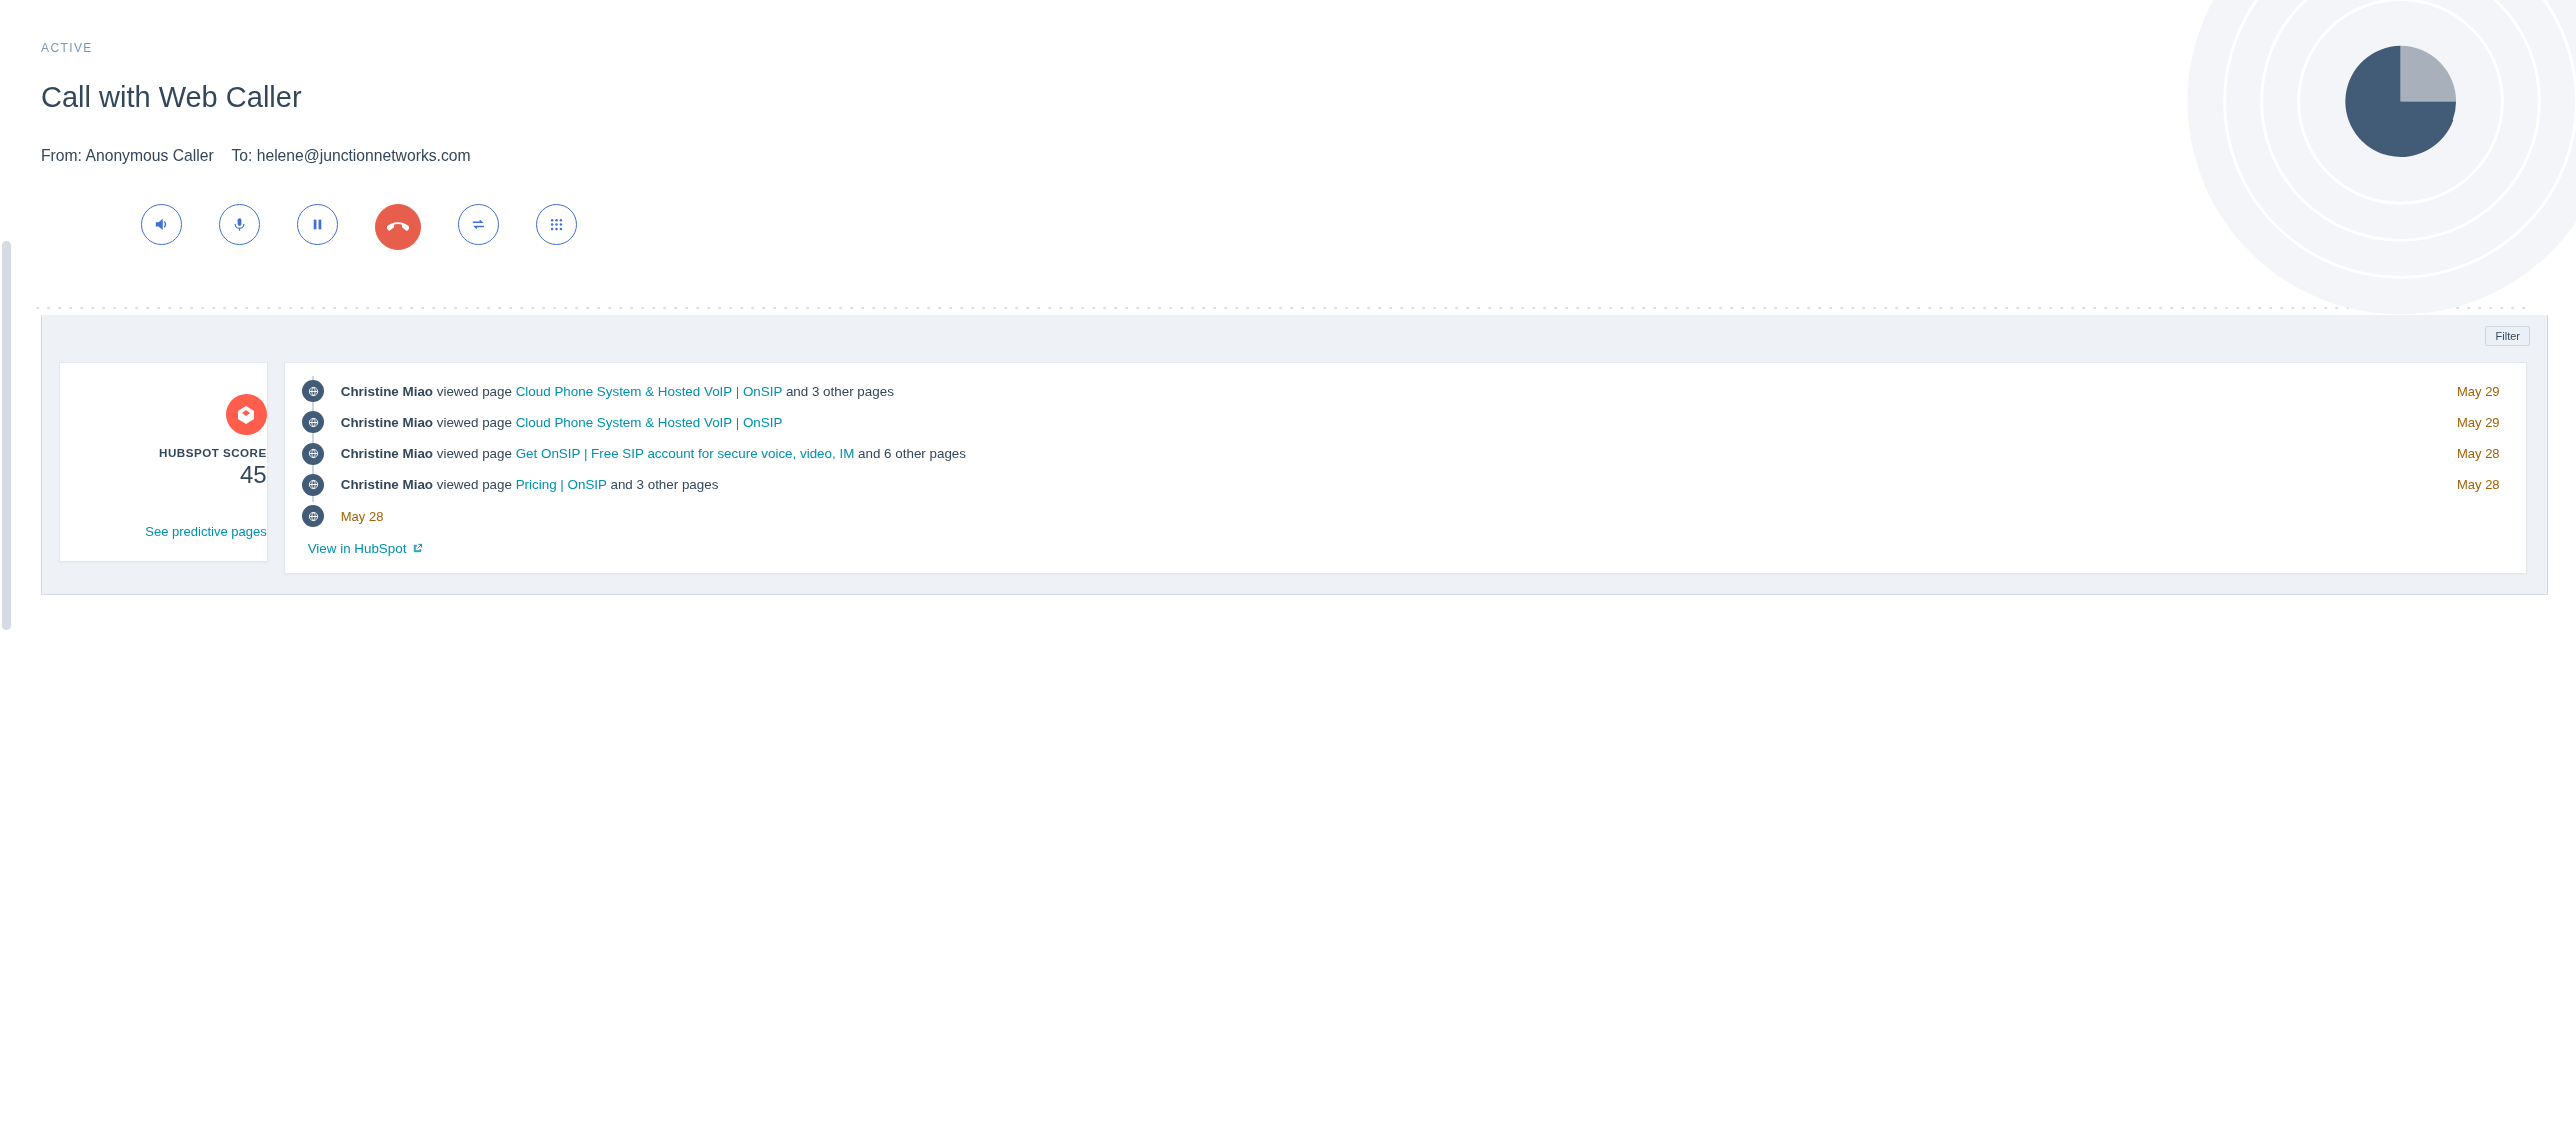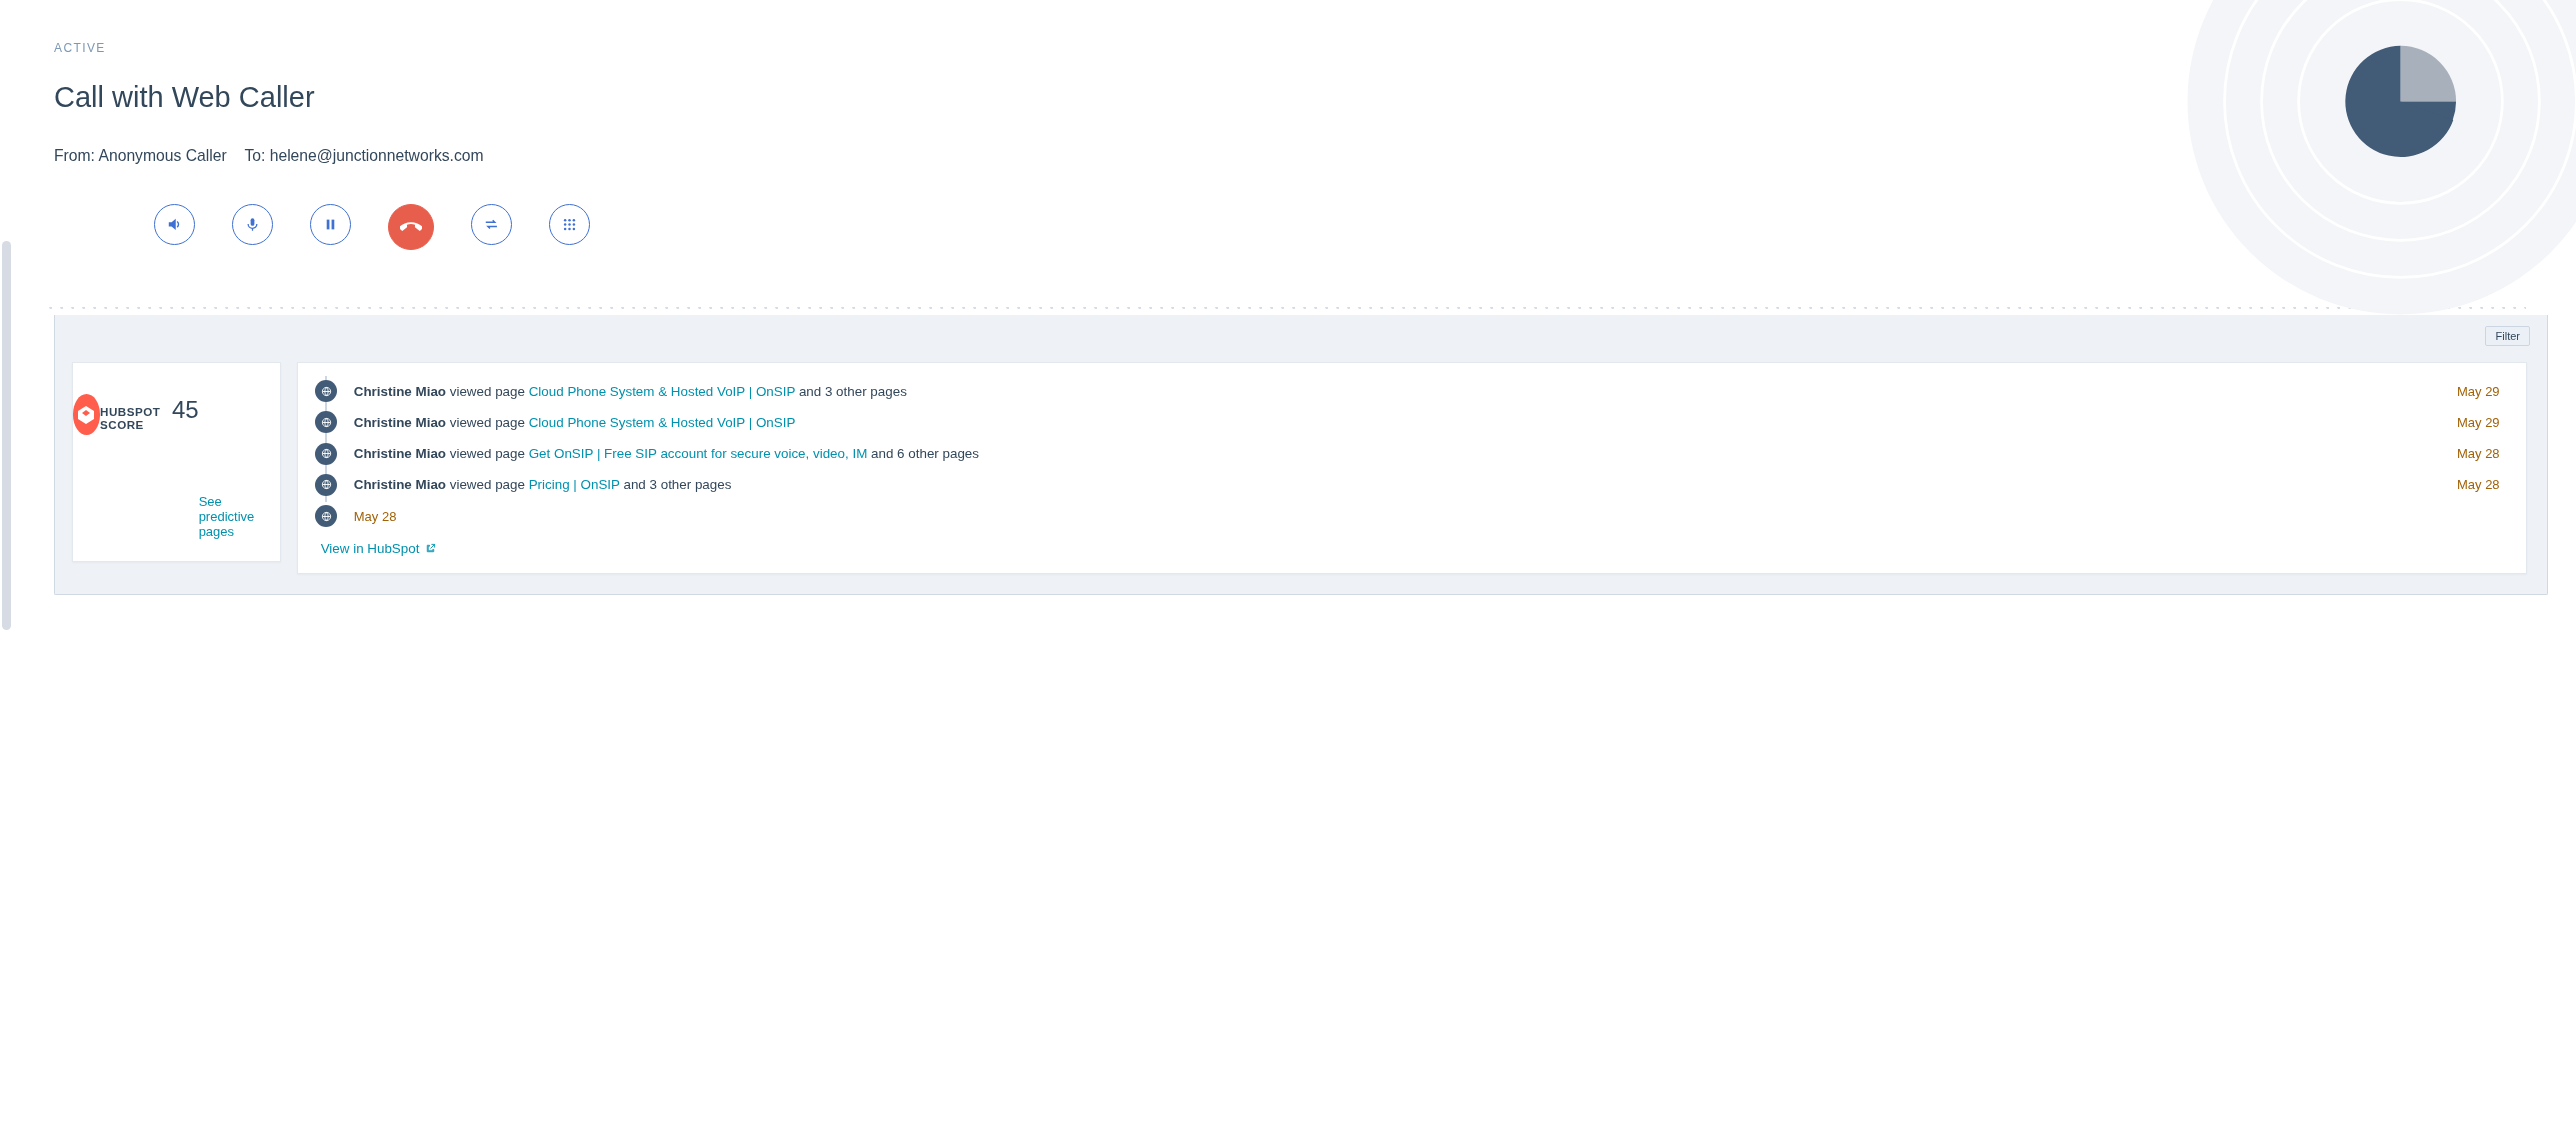--- a/index.html
+++ b/index.html
@@ -22,21 +22,21 @@
   .scroll-thumb {
     position: absolute;
     left: 1.9px;
     top: 241px;
     width: 9.3px;
     height: 389px;
     background: #d6dbe4;
     border-radius: 4.6px;
   }
   .page {
-    padding: 41px 0 0 54px;
+    padding: 41px 0 0 41px;
     position: relative;
   }
   .concentric {
     position: absolute;
     top: -56px;
     right: -56px;
     width: 463px;
     height: 463px;
     pointer-events: none;
   }
@@ -119,22 +119,22 @@
     align-items: stretch;
     margin-top: 26px;
   }
   .score-card {
     background: #ffffff;
     border: 0.9px solid #e3e8ef;
     width: 209px;
     min-width: 209px;
     height: 200px;
     display: flex;
-    flex-direction: row;
-    align-items: flex-start;
+    flex-direction: column;
+    align-items: flex-end;
     padding-top: 31.5px;
     box-shadow: 0 0.9px 1.9px rgba(0,0,0,0.04);
   }
   .hubspot-logo {
     width: 41px;
     height: 41px;
     border-radius: 50%;
     background: #ff5e4d;
     position: relative;
     display:flex;

